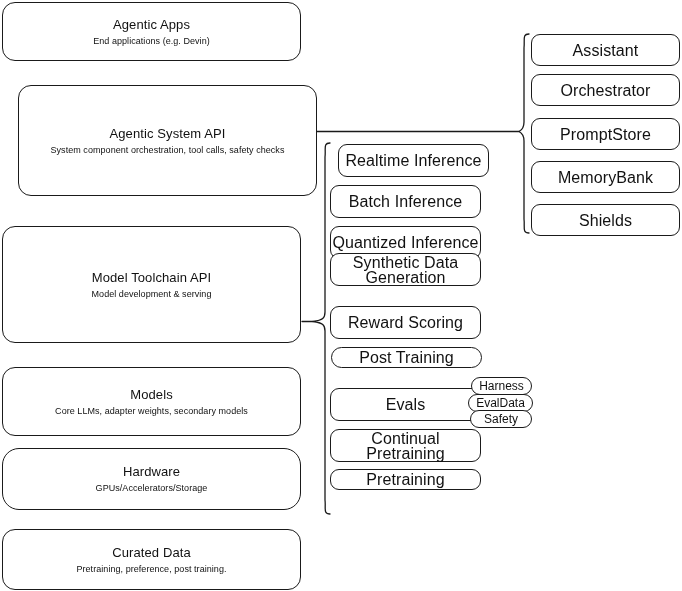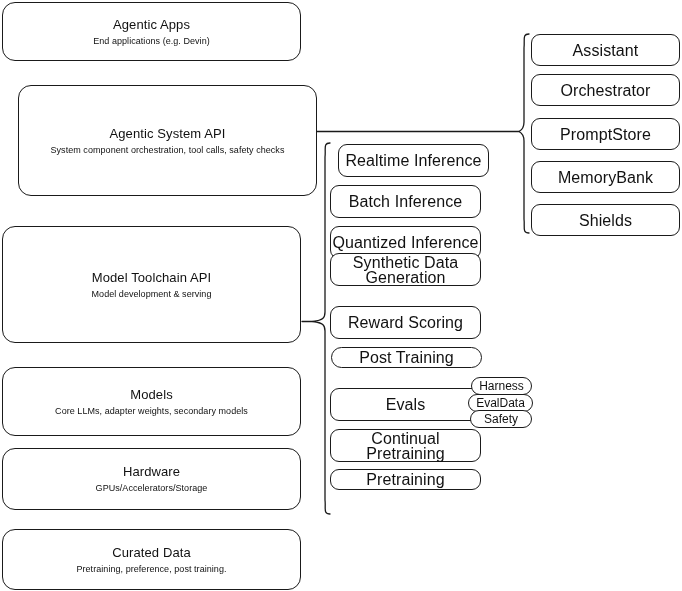--- a/index.html
+++ b/index.html
@@ -141,21 +141,21 @@
   <div class="box layer-box" style="left:2px; top:226px; width:299px; height:117px;">
     <div class="layer-title">Model Toolchain API</div>
     <div class="layer-sub">Model development &amp; serving</div>
   </div>
 
   <div class="box layer-box" style="left:2px; top:367px; width:299px; height:69px;">
     <div class="layer-title">Models</div>
     <div class="layer-sub">Core LLMs, adapter weights, secondary models</div>
   </div>
 
-  <div class="box layer-box" style="left:2px; top:448px; width:299px; height:62px;">
+  <div class="box layer-box" style="left:2px; top:448px; width:299px; height:62px;border-radius:17px;">
     <div class="layer-title">Hardware</div>
     <div class="layer-sub">GPUs/Accelerators/Storage</div>
   </div>
 
   <div class="box layer-box" style="left:2px; top:529px; width:299px; height:61px;">
     <div class="layer-title">Curated Data</div>
     <div class="layer-sub">Pretraining, preference, post training.</div>
   </div>
 
   <div class="box item-box" style="left:338px; top:144px; width:151px; height:33px;">

